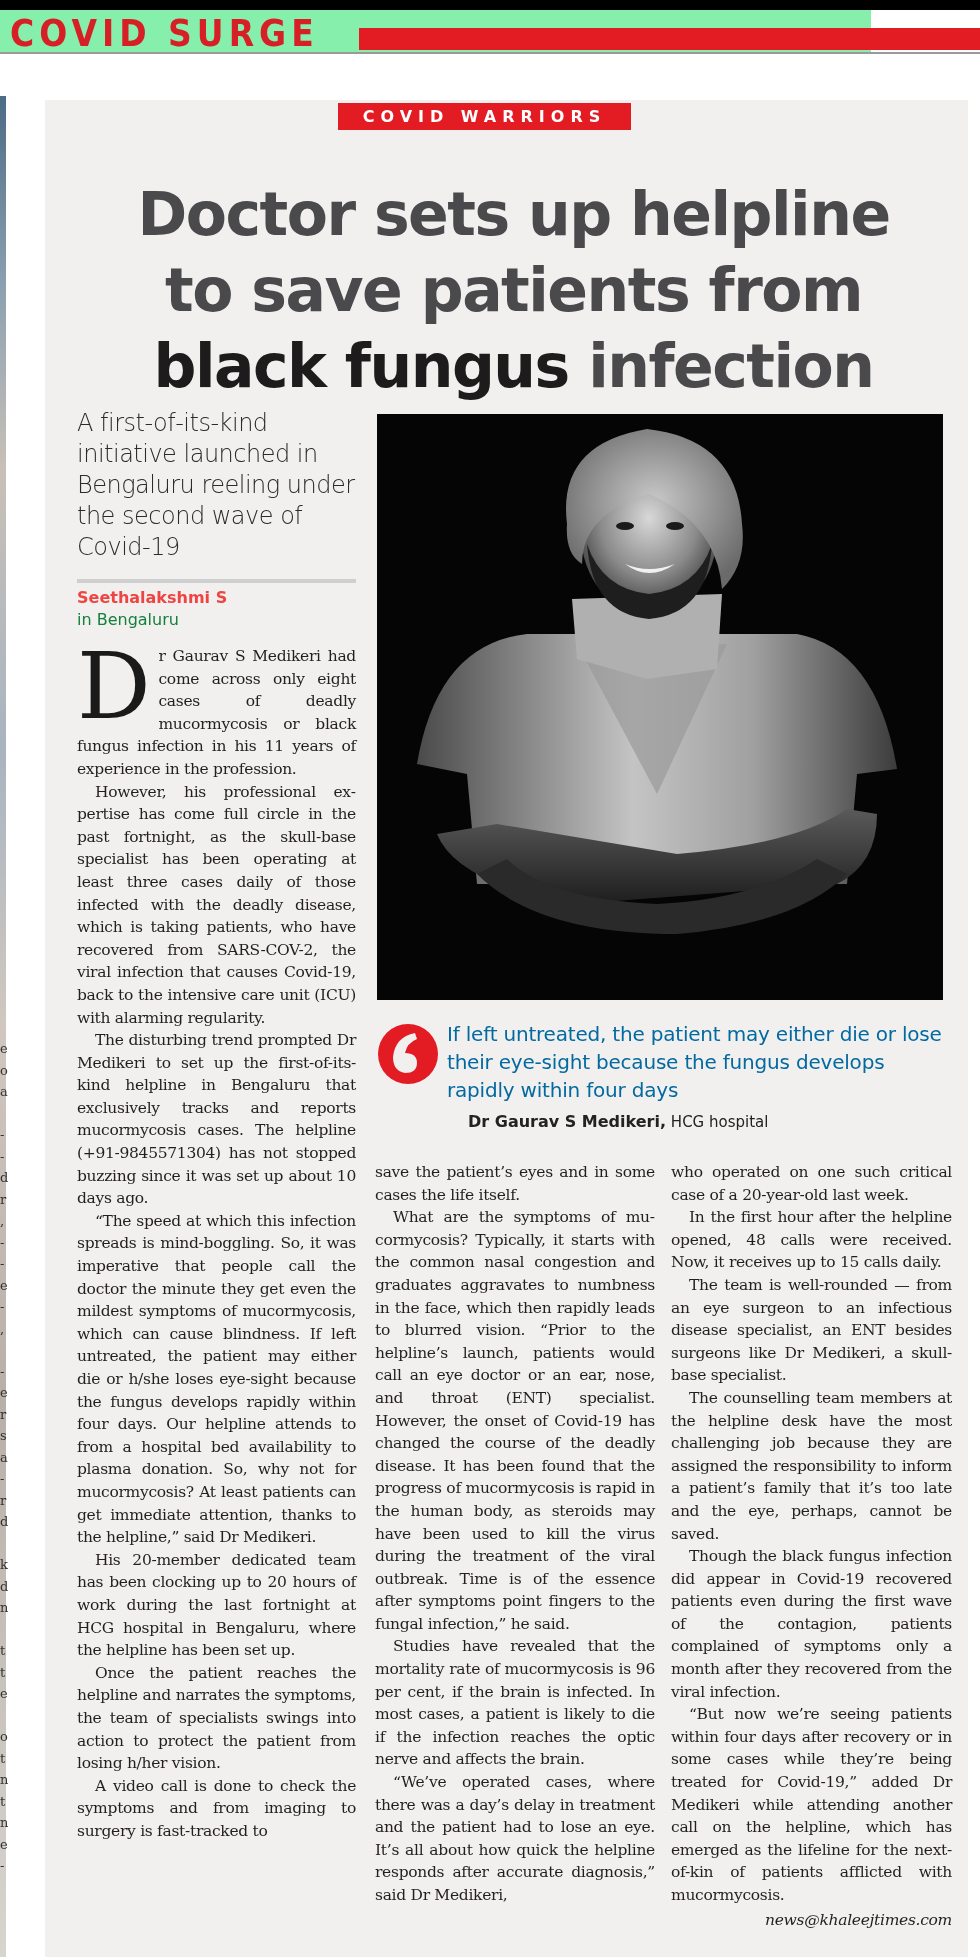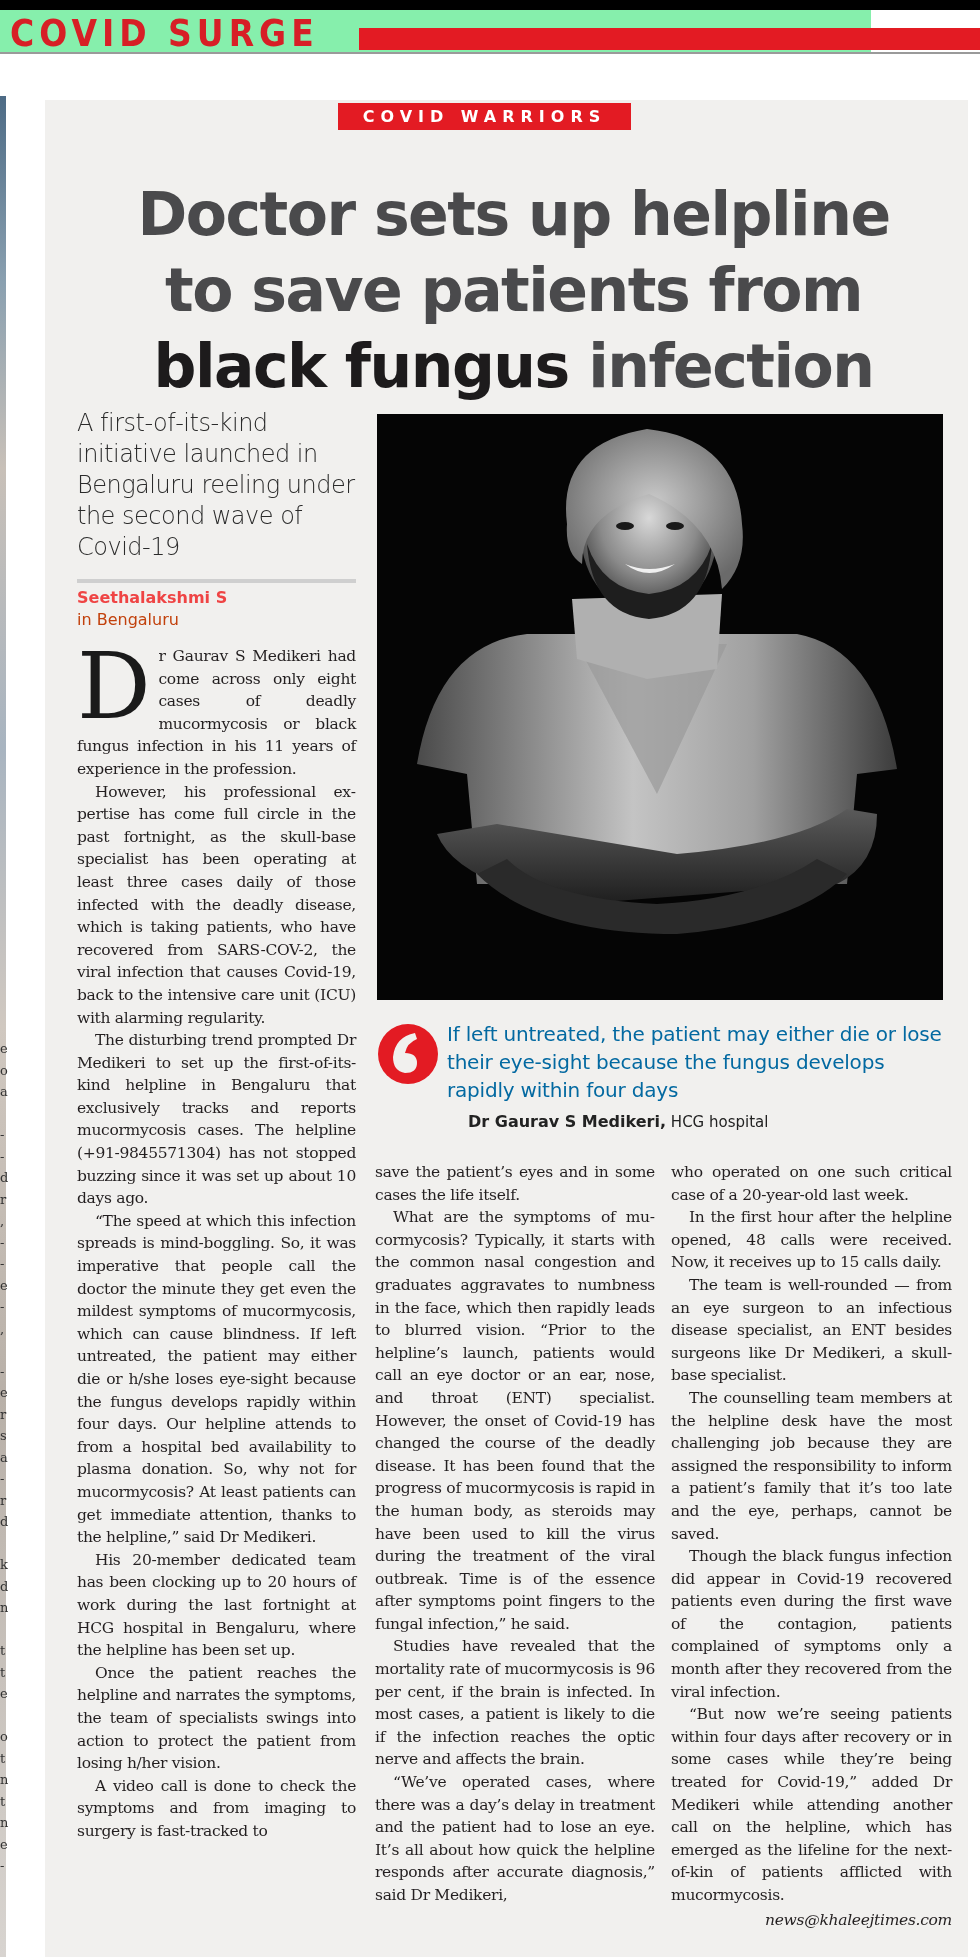--- a/index.html
+++ b/index.html
@@ -37,21 +37,21 @@
   }
   .headline .dark { color: #1d1b1c; }
 
   .standfirst {
     position: absolute; left: 77px; top: 408px; width: 280px;
     font-family: "DejaVu Sans", sans-serif; font-weight: 300; font-size: 24px;
     line-height: 31px; color: #2b2b2b; letter-spacing: -0.5px;
   }
   .stand-rule { position: absolute; left: 77px; top: 579px; width: 279px; height: 4px; background: #cfcfcf; }
   .byline-name { position: absolute; left: 77px; top: 588px; font-family: "DejaVu Sans", sans-serif; font-weight: bold; font-size: 16px; color: #ef4444; }
-  .byline-loc { position: absolute; left: 77px; top: 610px; font-family: "DejaVu Sans", sans-serif; font-size: 16px; color: #c2410c; }
+  .byline-loc { position: absolute; left: 77px; top: 610px; font-family: "DejaVu Sans", sans-serif; font-size: 16px; color: #15803d; }
 
   .photo { position: absolute; left: 377px; top: 414px; width: 566px; height: 586px; background: #050505; overflow: hidden; }
 
   .pull {
     position: absolute; left: 377px; top: 1020px; width: 580px; height: 120px;
   }
   .quote-mark { position: absolute; left: 0; top: 3px; width: 62px; height: 62px; }
   .pull-text {
     position: absolute; left: 70px; top: 0; width: 510px;
     font-family: "DejaVu Sans", sans-serif; font-size: 20px; line-height: 28px; color: #0369a1;

